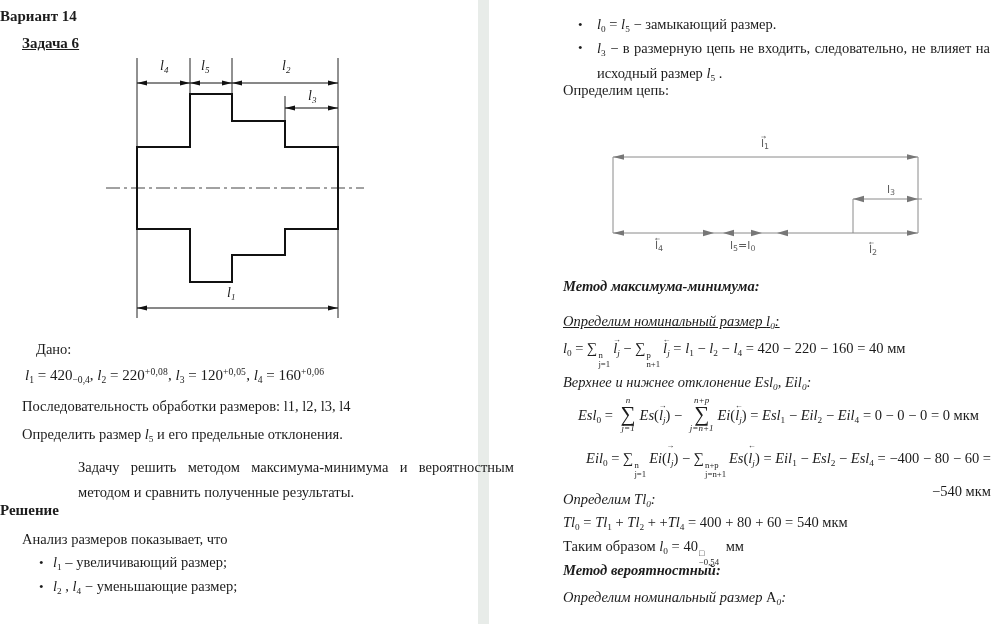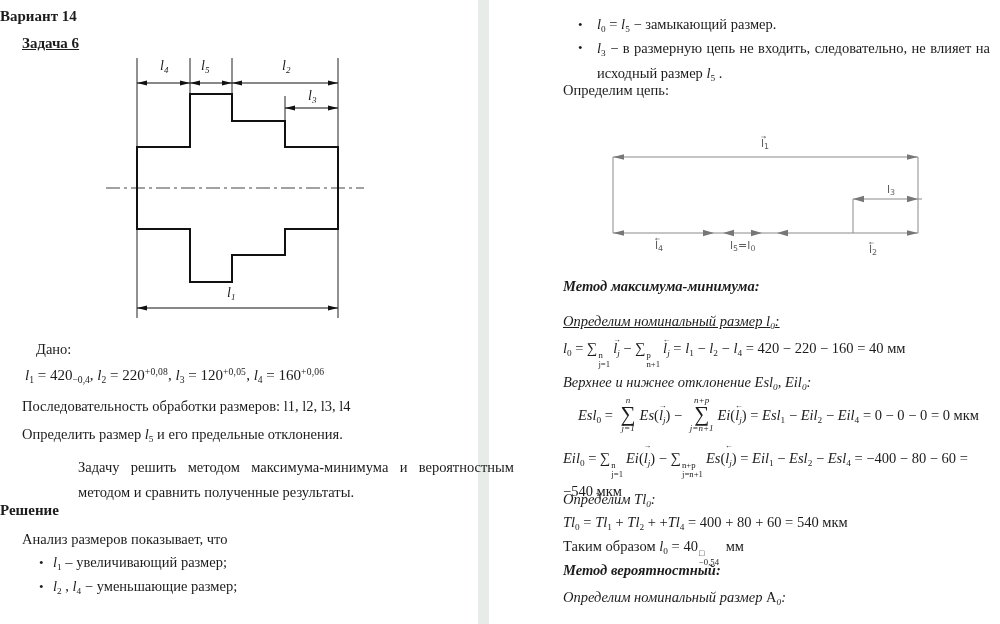--- a/index.html
+++ b/index.html
@@ -1,19 +1,19 @@
 <!DOCTYPE html>
 <html><head>
 <meta charset="utf-8">
 <style>
   html,body{margin:0;padding:0;background:#ffffff;}
   .canvas{position:relative;width:1000px;height:624px;background:#ffffff;overflow:hidden;
           font-family:"Liberation Serif","DejaVu Serif",serif;color:#1c1c1c;font-size:14.5px;}
   .abs{position:absolute;white-space:nowrap;}
-  .wrap{white-space:normal;}
+  .wrap{white-space:normal;text-align:right;}
   .b{font-weight:bold}
   .it{font-style:italic}
   .ul{text-decoration:underline}
   .ctr{}
   .jst{text-align:justify}
   .divider{position:absolute;top:0;height:624px;}
 
   
   .bullet{padding:0;}
   .bullet::before{content:"•";position:absolute;font-size:13px;}

